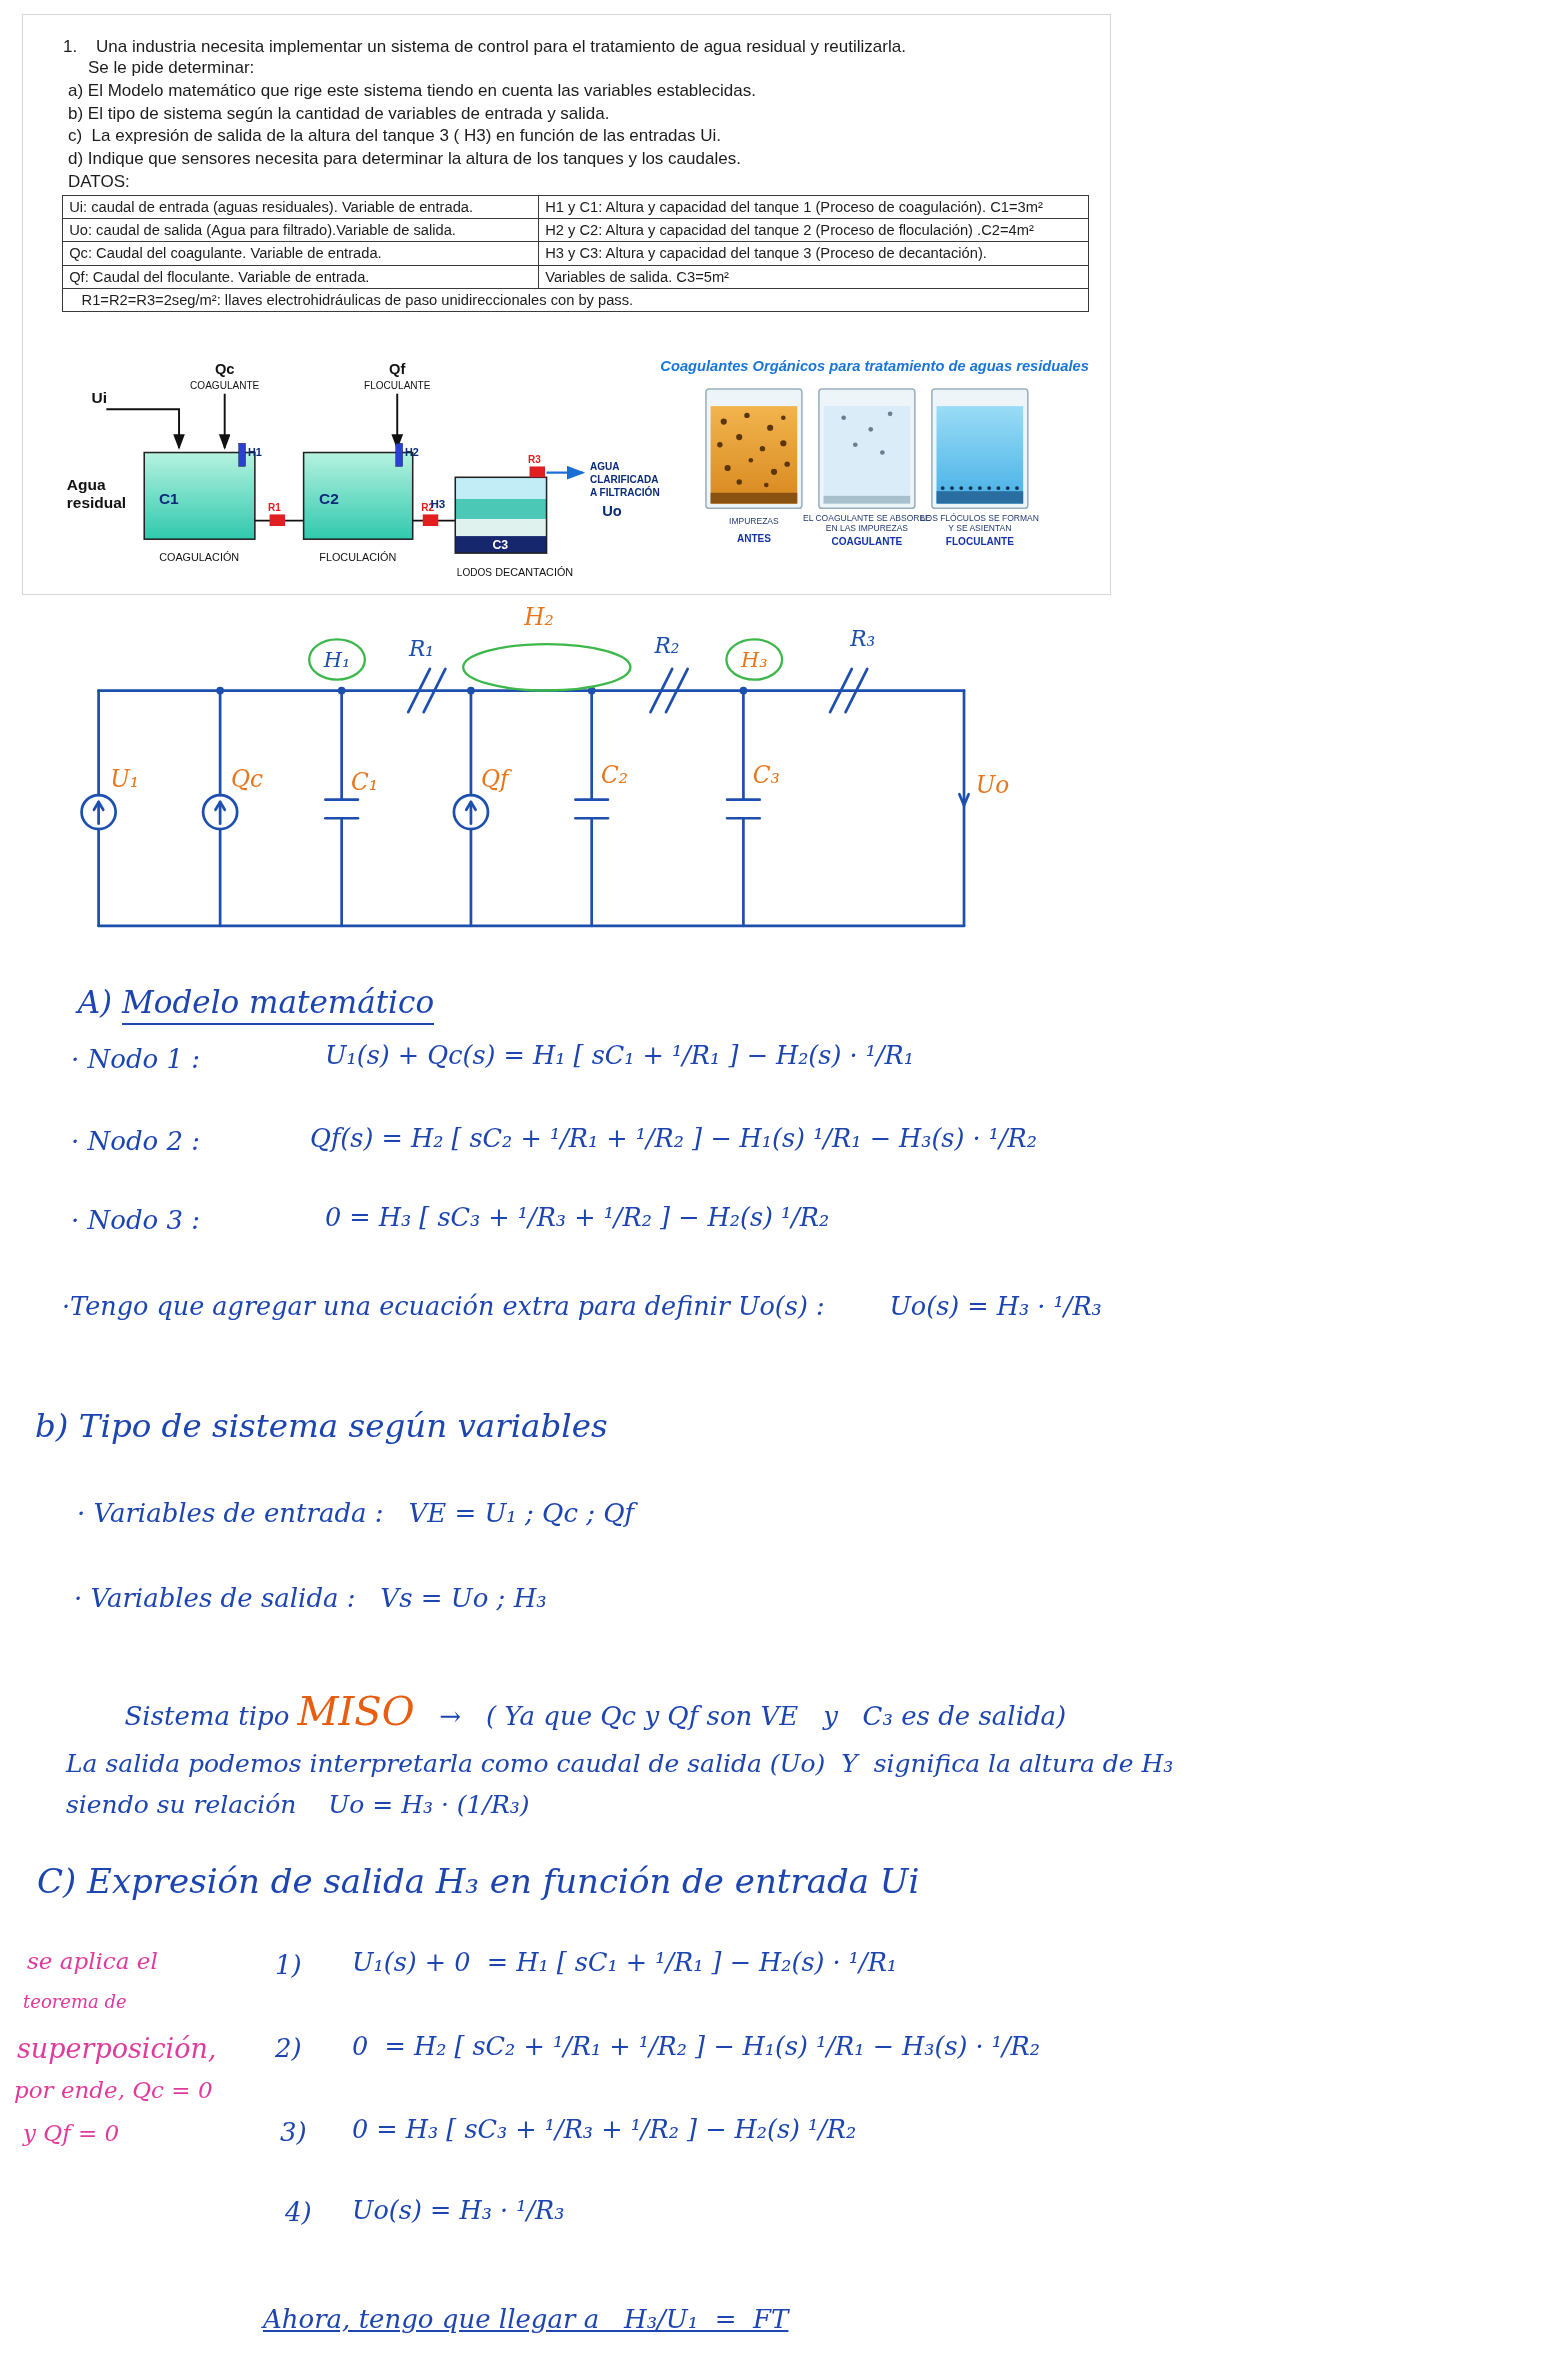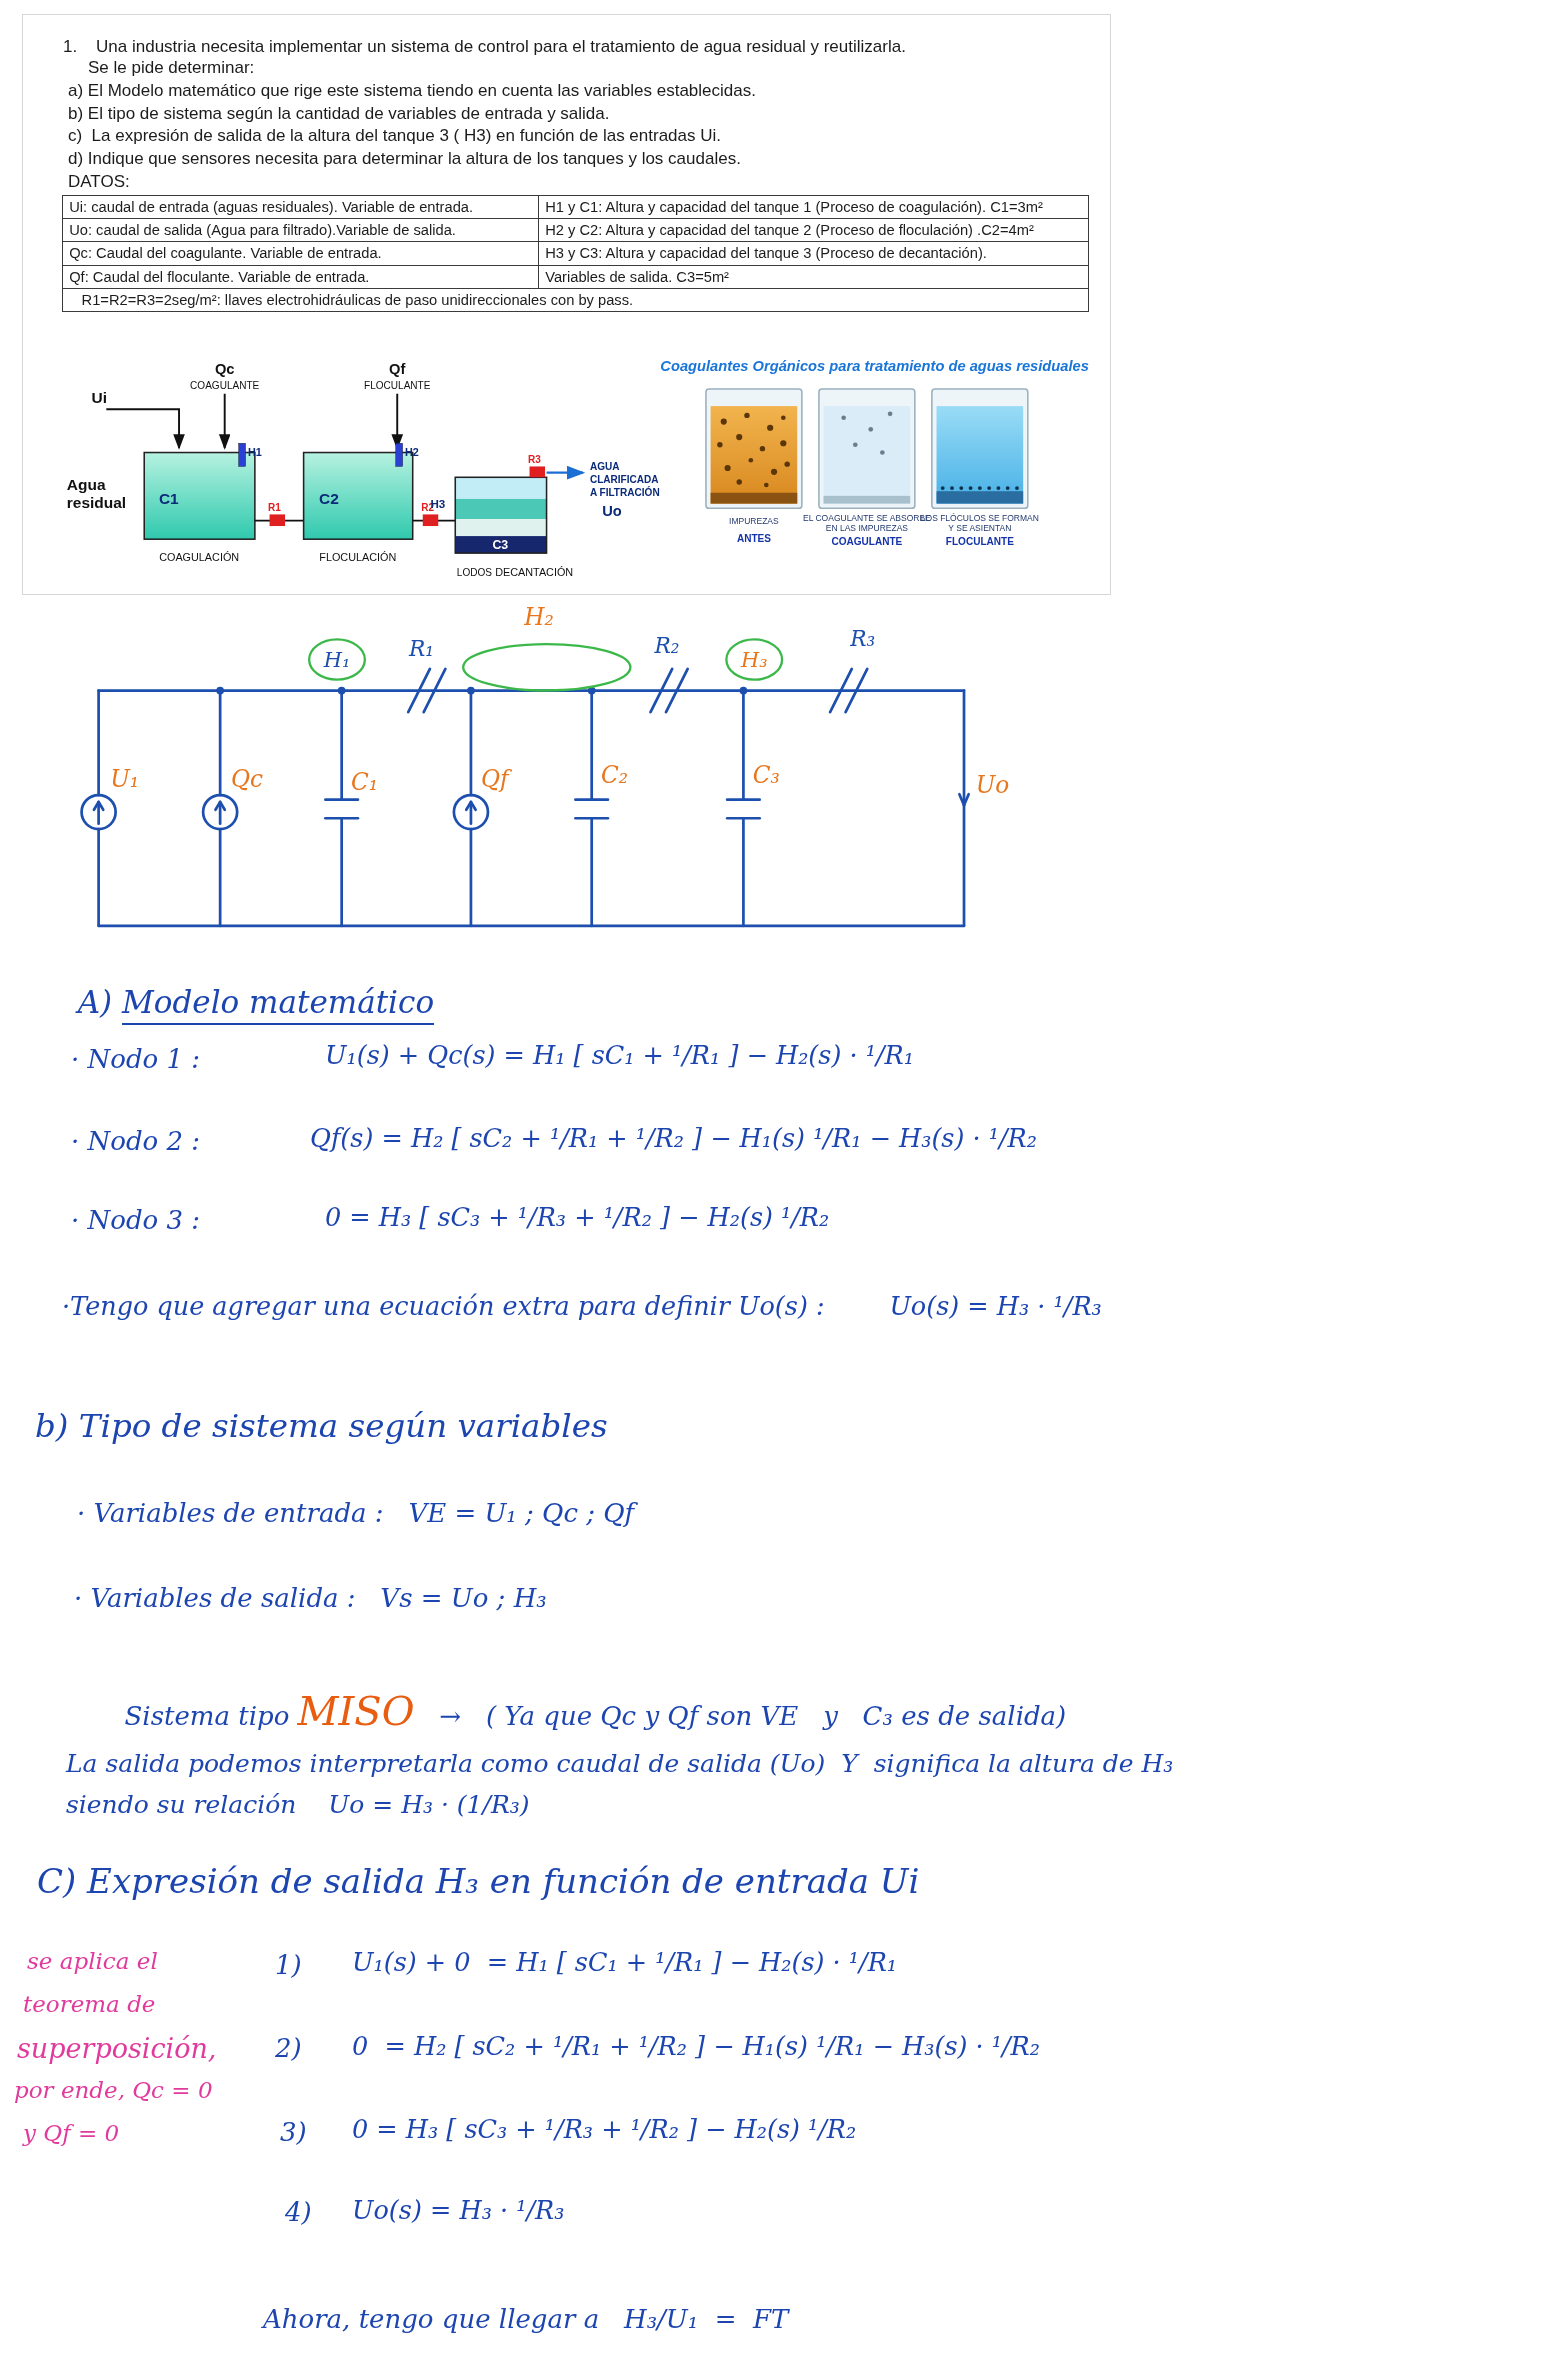--- a/index.html
+++ b/index.html
@@ -327,31 +327,31 @@
 <div class="abs hw" style="left:108px;top:1665px;font-size:26px;">
   <span>Sistema tipo </span><span class="hw-orange" style="font-size:40px;">MISO</span><span>   →   ( Ya que Qc y Qf son VE   y   C₃ es de salida)</span>
 </div>
 
 <div class="abs hw" style="left:66px;top:1751px;font-size:25px;">La salida podemos interpretarla como caudal de salida (Uo)  Y  significa la altura de H₃</div>
 <div class="abs hw" style="left:66px;top:1792px;font-size:25px;">siendo su relación    Uo = H₃ · (1/R₃)</div>
 
 <div class="abs hw" style="left:37px;top:1864px;font-size:34px;">C) Expresión de salida H₃ en función de entrada Ui</div>
 
 <div class="abs hw hw-pink" style="left:27px;top:1950px;font-size:23px;">se aplica el</div>
-<div class="abs hw hw-pink" style="left:23px;top:1993px;font-size:23px;">teorema de</div>
+<div class="abs hw hw-pink" style="left:23px;top:1993px;font-size:18px;">teorema de</div>
 <div class="abs hw hw-pink" style="left:17px;top:2035px;font-size:27px;">superposición,</div>
 <div class="abs hw hw-pink" style="left:14px;top:2079px;font-size:23px;">por ende, Qc = 0</div>
 <div class="abs hw hw-pink" style="left:23px;top:2122px;font-size:23px;">y Qf = 0</div>
 
 <div class="abs hw" style="left:275px;top:1952px;font-size:26px;">1)</div>
 <div class="abs hw" style="left:352px;top:1950px;font-size:25.5px;">U₁(s) + 0  = H₁ [ sC₁ + ¹/R₁ ] − H₂(s) · ¹/R₁</div>
 
 <div class="abs hw" style="left:275px;top:2035px;font-size:26px;">2)</div>
 <div class="abs hw" style="left:352px;top:2034px;font-size:25.5px;">0  = H₂ [ sC₂ + ¹/R₁ + ¹/R₂ ] − H₁(s) ¹/R₁ − H₃(s) · ¹/R₂</div>
 
 <div class="abs hw" style="left:280px;top:2119px;font-size:26px;">3)</div>
 <div class="abs hw" style="left:352px;top:2117px;font-size:25.5px;">0 = H₃ [ sC₃ + ¹/R₃ + ¹/R₂ ] − H₂(s) ¹/R₂</div>
 
 <div class="abs hw" style="left:285px;top:2199px;font-size:26px;">4)</div>
 <div class="abs hw" style="left:352px;top:2198px;font-size:25.5px;">Uo(s) = H₃ · ¹/R₃</div>
 
-<div class="abs hw" style="left:263px;top:2306px;font-size:26px;">Ahora, tengo que llegar a   H₃/U₁  =  FT</div>
+<div class="abs hw" style="left:263px;top:2306px;font-size:26px;text-decoration:underline;">Ahora, tengo que llegar a   H₃/U₁  =  FT</div>
 
 
 </body></html>

